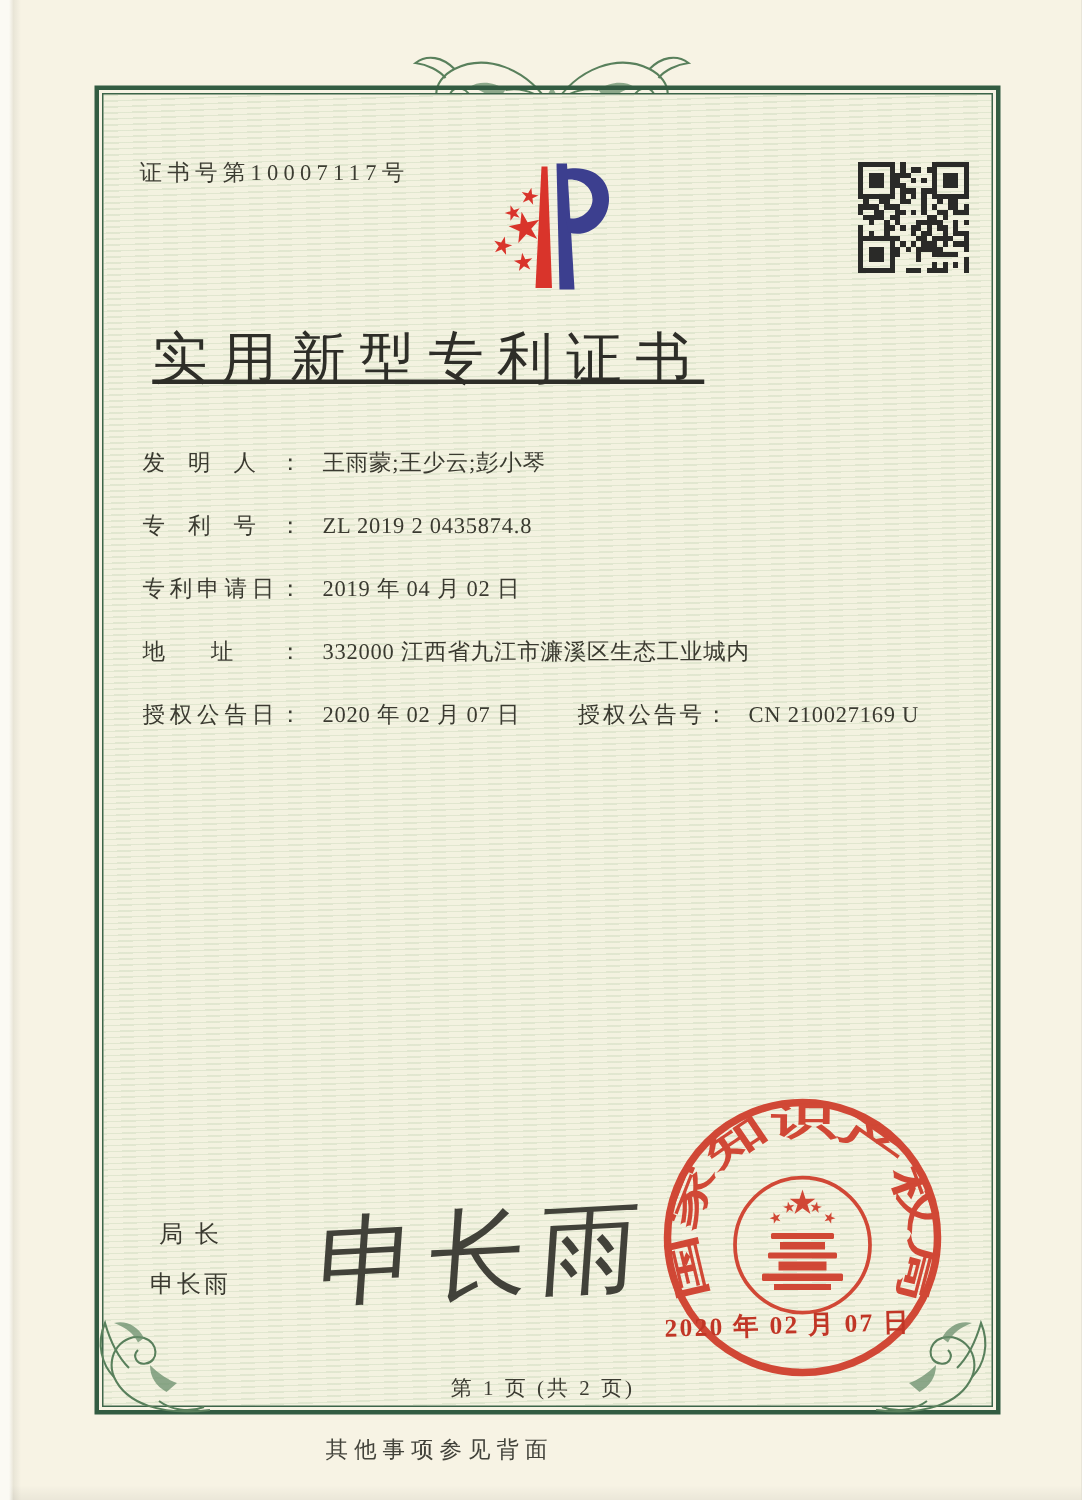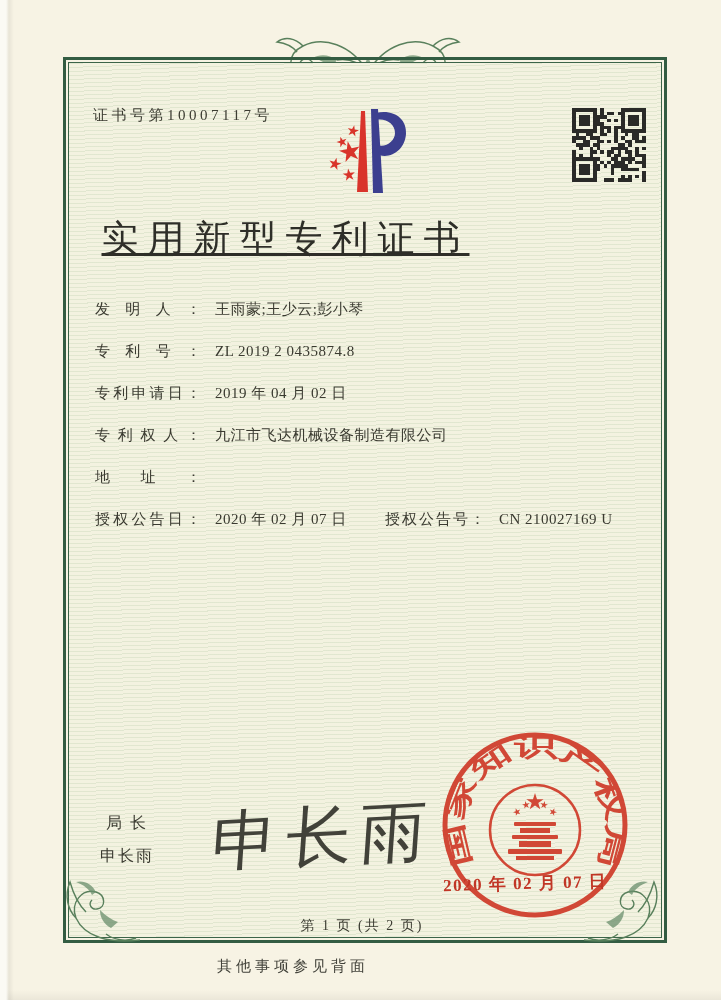--- a/index.html
+++ b/index.html
@@ -383,25 +383,22 @@
     </div>
     <div class="frow">
       <span class="flabel">专利号：</span>
       <span class="fvalue">ZL 2019 2 0435874.8</span>
     </div>
     <div class="frow">
       <span class="flabel">专利申请日：</span>
       <span class="fvalue">2019 年 04 月 02 日</span>
     </div>
     <div class="frow">
-      <span class="flabel">专利权人：</span>
-      <span class="fvalue">九江市飞达机械设备制造有限公司</span>
-    </div>
-    <div class="frow">
       <span class="flabel">地址：</span>
+      <span class="fvalue">332000 江西省九江市濂溪区生态工业城内</span>
     </div>
     <div class="frow">
       <span class="flabel">授权公告日：</span>
       <span class="gval1">2020 年 02 月 07 日</span>
       <span class="flabel2">授权公告号：</span>
       <span class="fvalue">CN 210027169 U</span>
     </div>
   </div>
 
 

